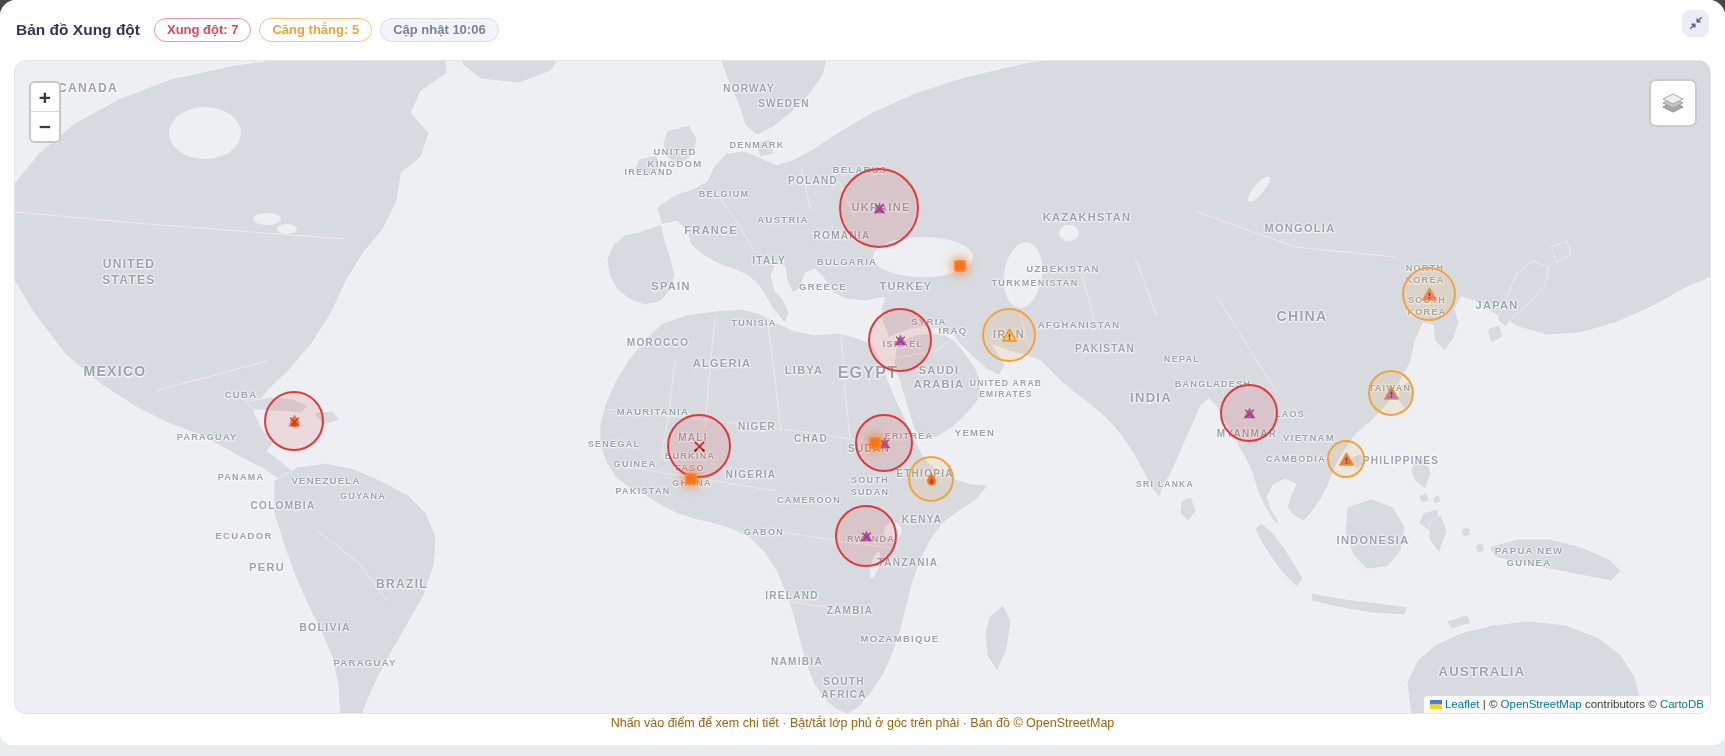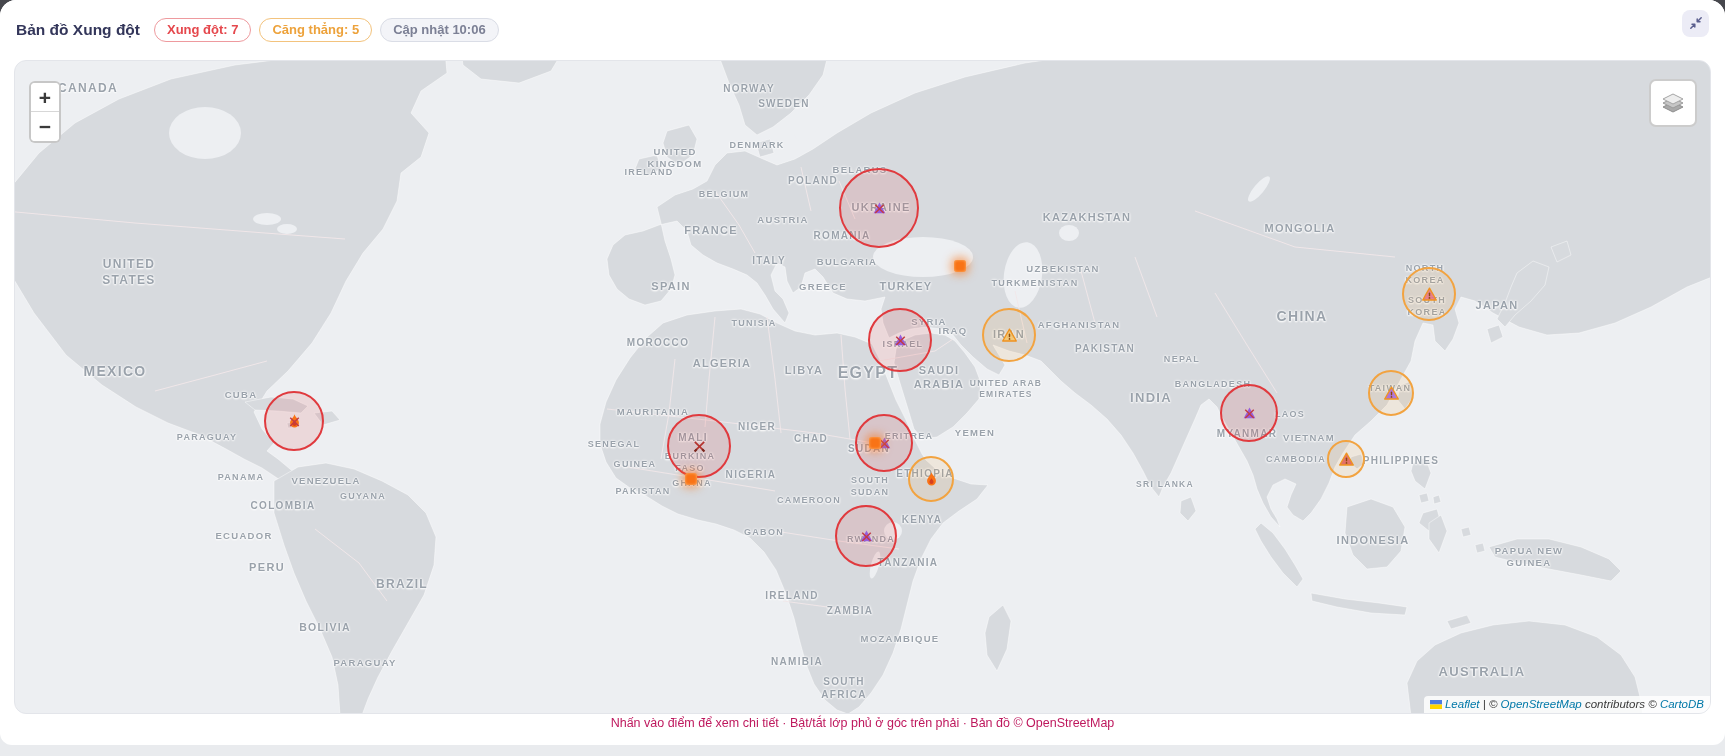--- a/index.html
+++ b/index.html
@@ -41,26 +41,26 @@
   .zoomctl { position:absolute; left:14px; top:20px; width:32px;
     background:#fff; border:2px solid rgba(0,0,0,0.22); border-radius:6px; overflow:hidden; }
   .zoomctl button { display:block; width:100%; height:29px; background:#fff; border:none;
     font-size:21px; font-weight:700; color:#3b3b3b; cursor:pointer; line-height:1; }
   .zoomctl button:first-child { border-bottom:1px solid #d7d7d7; }
   .layersctl { position:absolute; right:13px; top:18px; width:48px; height:48px;
     background:#fff; border:2px solid rgba(0,0,0,0.2); border-radius:7px;
     display:flex; align-items:center; justify-content:center; cursor:pointer; }
   .attrib { position:absolute; right:0; bottom:0; background:rgba(255,255,255,0.82);
     font-size:11.5px; color:#3a3a3a; padding:2px 6px 3px; border-top-left-radius:4px;
-    display:flex; align-items:center; gap:3px; white-space:pre;font-style:italic; }
+    display:flex; align-items:center; gap:3px; white-space:pre; }
   .attrib a { color:#0078A8; text-decoration:none; cursor:pointer; }
 
   
   .foot { position:absolute; left:0; right:0; top:716px; text-align:center;
-    font-size:12.5px; color:#be185d; }
+    font-size:12.5px; color:#a16207; }
 </style>
 </head>
 <body>
 
 <div class="card">
 
   <div class="hdr">
     <span class="hdr-title">Bản đồ Xung đột</span>
     <span id="badges"><span class="badge" style="color: rgb(229, 72, 77); border-color: rgb(238, 154, 158); background: rgb(255, 255, 255); margin-right: 8px;">Xung đột: 7</span><span class="badge" style="color: rgb(237, 162, 59); border-color: rgb(243, 195, 125); background: rgb(255, 255, 255); margin-right: 8px;">Căng thẳng: 5</span><span class="badge" style="color: rgb(124, 128, 149); border-color: rgb(218, 221, 230); background: rgb(243, 244, 248); margin-right: 8px;">Cập nhật 10:06</span></span>
     <span class="hdr-spacer"></span>

